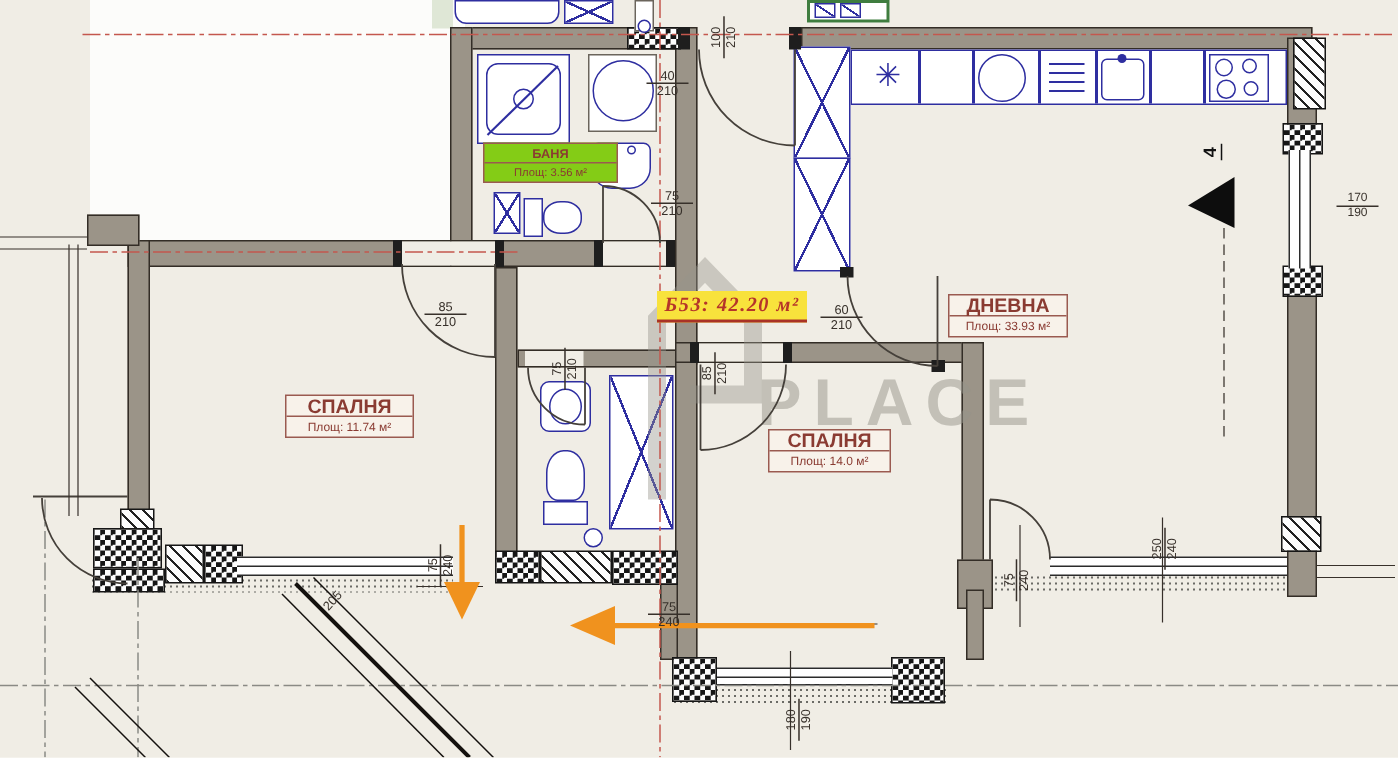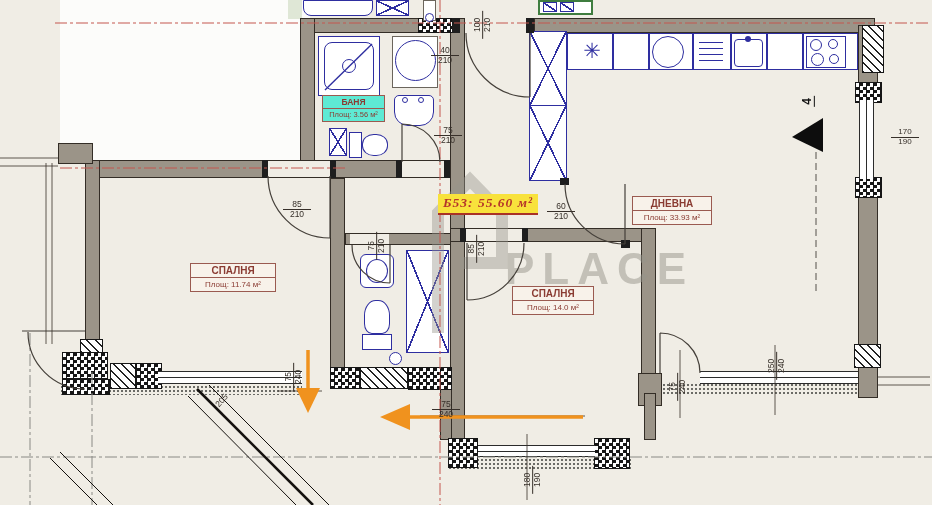--- a/index.html
+++ b/index.html
@@ -19,21 +19,21 @@
     background-image:linear-gradient(#2b2b2b,#2b2b2b);background-size:1px 100%;background-position:center;background-repeat:no-repeat;z-index:3;}
   .speckle{position:absolute;background-image:radial-gradient(#6b6b66 0.8px,transparent 0.95px);background-size:4px 4px;z-index:1;}
   .fixture{position:absolute;box-sizing:border-box;border:1.5px solid #2e2ea0;background:#fff;z-index:3;}
   .xcross{background-image:
     linear-gradient(to top right,transparent calc(50% - 0.8px),#2e2ea0 calc(50% - 0.8px),#2e2ea0 calc(50% + 0.8px),transparent calc(50% + 0.8px)),
     linear-gradient(to bottom right,transparent calc(50% - 0.8px),#2e2ea0 calc(50% - 0.8px),#2e2ea0 calc(50% + 0.8px),transparent calc(50% + 0.8px));}
   .hlines{background-image:repeating-linear-gradient(to bottom,#2e2ea0 0 1.3px,transparent 1.3px 6px);background-clip:content-box;padding:3px;}
   .circle{border-radius:50%;}
   .room-label{position:absolute;box-sizing:border-box;border:1px solid #9a5a50;background:#f8f2ea;color:#8a3b32;
     text-align:center;z-index:7;padding:0;}
-  .room-label .rname{display:block;font-weight:bold;font-size:10px;line-height:13px;border-bottom:1px solid #9a5a50;}
+  .room-label .rname{display:block;font-weight:bold;font-size:13px;line-height:13px;border-bottom:1px solid #9a5a50;}
   .room-label .rarea{display:block;font-size:8px;line-height:13px;}
   .dim{position:absolute;color:#37302a;font-size:8.5px;line-height:1.1;text-align:center;z-index:7;}
   .dim .num{display:block;border-bottom:1px solid #37302a;padding:0 2px;}
   .dim .den{display:block;padding:0 2px;}
   .rot{transform:rotate(-90deg);}
   .title{position:absolute;z-index:7;background:#f8e23c;color:#b5352a;font-family:"Liberation Serif",serif;
     font-style:italic;font-weight:bold;font-size:13.5px;letter-spacing:1px;padding:1px 5px 2px;border-bottom:2px solid #a93226;}
   .wm-text{position:absolute;z-index:5;font-weight:bold;font-size:44px;letter-spacing:8px;color:rgba(150,147,138,0.5);}
   .marker4{position:absolute;z-index:7;color:#111;font-weight:bold;font-size:12px;transform:rotate(-90deg);border-bottom:1px solid #111;padding:0 2px;}
   svg.layer{position:absolute;left:0;top:0;z-index:6;pointer-events:none;}
@@ -206,23 +206,23 @@
     <g fill="#f0921e" stroke="#f0921e">
       <polygon points="380,417 410,404 410,430" stroke="none"></polygon>
       <path d="M410,417 H583" stroke-width="3.5" fill="none"></path>
     </g>
     <g>
       <polygon points="792,137 823,118 823,152" fill="#0d0d0d"></polygon>
       <path d="M816,152 V292" stroke="#55504a" stroke-width="1" stroke-dasharray="7 4" fill="none"></path>
     </g>
   </svg>
 
-  <div class="title" style="left:438px;top:194px;">Б53: 55.60 м²</div>
-
-  <div class="room-label" style="left:322px;top:95px;width:63px;background:#5eead4;">
+  <div class="title" style="left:438px;top:194px;">Б53: 42.20 м²</div>
+
+  <div class="room-label" style="left:322px;top:95px;width:90px;background:#84cc16;">
     <span class="rname" style="font-size:8.5px;line-height:12px;">БАНЯ</span>
     <span class="rarea" style="font-size:7.5px;line-height:12px;">Площ: 3.56 м²</span>
   </div>
   <div class="room-label" style="left:190px;top:263px;width:86px;">
     <span class="rname">СПАЛНЯ</span>
     <span class="rarea">Площ: 11.74 м²</span>
   </div>
   <div class="room-label" style="left:512px;top:286px;width:82px;">
     <span class="rname">СПАЛНЯ</span>
     <span class="rarea">Площ: 14.0 м²</span>

